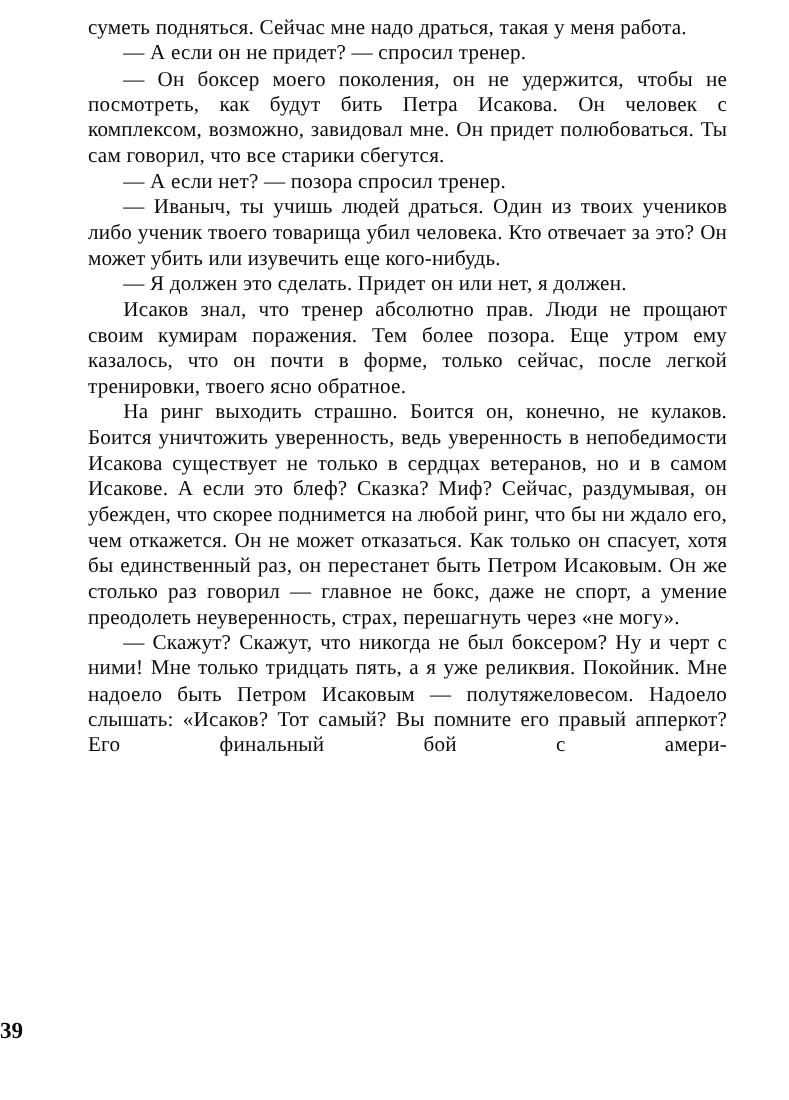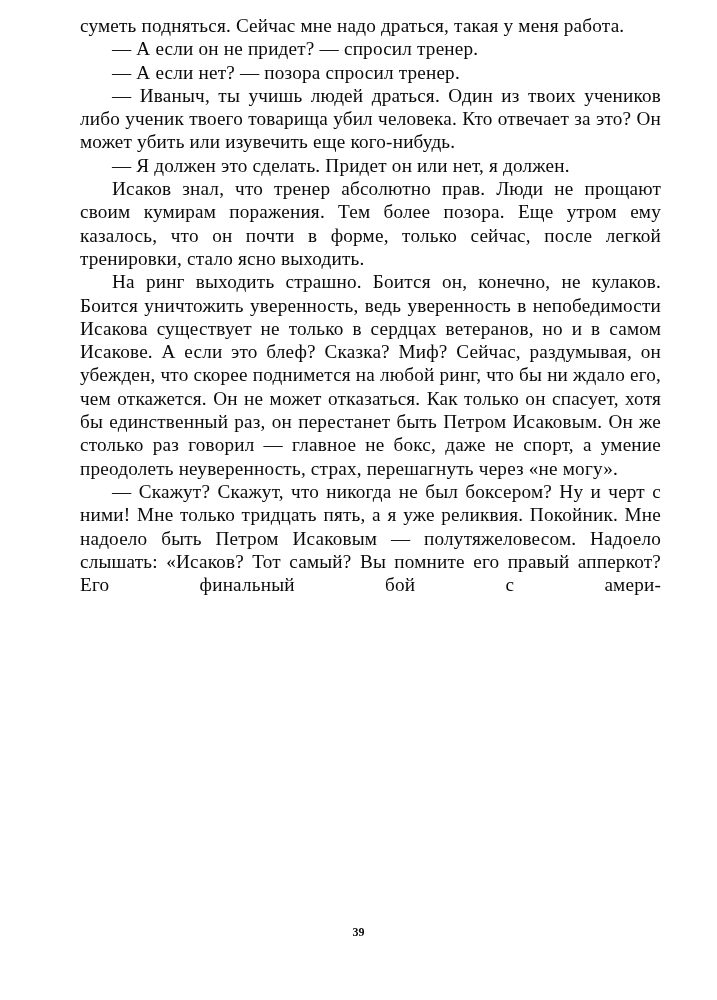--- a/index.html
+++ b/index.html
@@ -38,38 +38,39 @@
     hyphens: manual;
   }
   .para.last-line-full {
     text-align-last: justify;
   }
   .page-number {
     position: absolute;
     left: 0;
     right: 0;
     top: 925px;
-    text-align: center;
+    text-align: left;
     font-family: "Liberation Serif", "DejaVu Serif", serif;
-    font-size: 12px;
+    font-size: 21px;
     font-weight: 700;
     color: #0a0a0a;
   }
 </style>
 </head>
 <body>
 
 <div class="page">
 
   <div class="text-block">
     <p class="para" style="text-indent:0;">суметь подняться. Сейчас мне надо драться, такая у меня работа.</p>
     <p class="para">— А если он не придет? — спросил тренер.</p>
+    <p class="para">— Он боксер моего поколения, он не удержится, чтобы не посмотреть, как будут бить Петра Исакова. Он человек с комплексом, возможно, завидовал мне. Он придет полюбоваться. Ты сам говорил, что все старики сбегутся.</p>
     <p class="para">— А если нет? — позора спросил тренер.</p>
     <p class="para">— Иваныч, ты учишь людей драться. Один из твоих учеников либо ученик твоего товарища убил человека. Кто отвечает за это? Он может убить или изувечить еще кого-нибудь.</p>
     <p class="para">— Я должен это сделать. Придет он или нет, я должен.</p>
-    <p class="para">Исаков знал, что тренер абсолютно прав. Люди не прощают своим кумирам поражения. Тем более позора. Еще утром ему казалось, что он почти в форме, только сейчас, после легкой тренировки, стало ясно выходить.</p>
+    <p class="para">Исаков знал, что тренер абсолютно прав. Люди не прощают своим кумирам поражения. Тем более позора. Еще утром ему казалось, что он почти в форме, только сейчас, после легкой тренировки, твоего ясно обратное.</p>
     <p class="para">На ринг выходить страшно. Боится он, конечно, не кулаков. Боится уничтожить уверенность, ведь уверенность в непобедимости Исакова существует не только в сердцах ветеранов, но и в самом Исакове. А если это блеф? Сказка? Миф? Сейчас, раздумывая, он убежден, что скорее поднимется на любой ринг, что бы ни ждало его, чем откажется. Он не может отказаться. Как только он спасует, хотя бы единственный раз, он перестанет быть Петром Исаковым. Он же столько раз говорил — главное не бокс, даже не спорт, а умение преодолеть неуверенность, страх, перешагнуть через «не могу».</p>
     <p class="para last-line-full">— Скажут? Скажут, что никогда не был боксером? Ну и черт с ними! Мне только тридцать пять, а я уже реликвия. Покойник. Мне надоело быть Петром Исаковым — полутяжеловесом. Надоело слышать: «Исаков? Тот самый? Вы помните его правый апперкот? Его финальный бой с амери-</p>
   </div>
 
   <div class="page-number">39</div>
 
 </div>
 
 </body></html>

